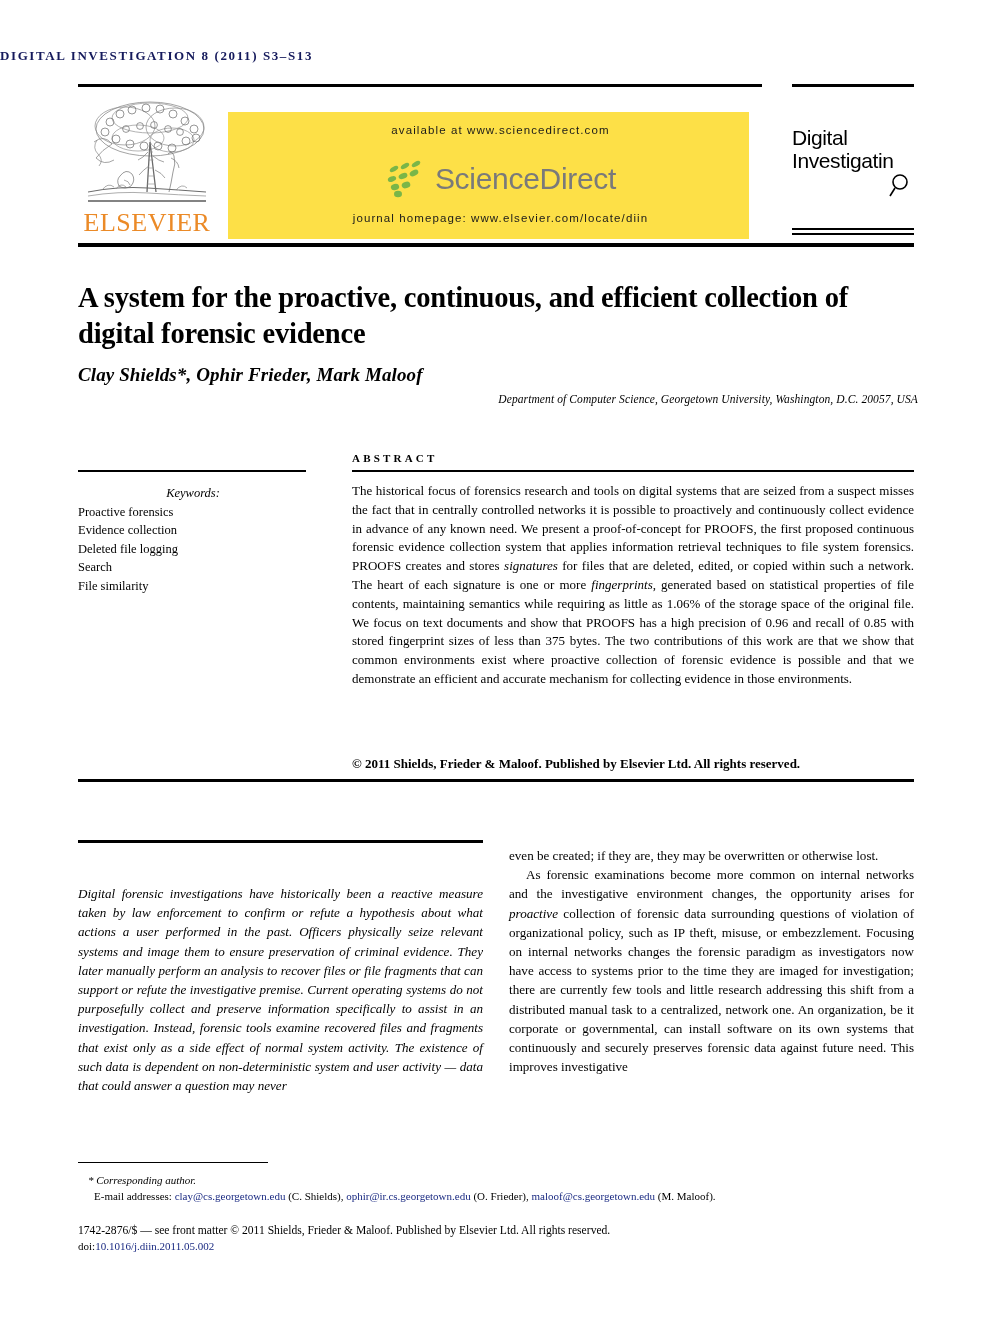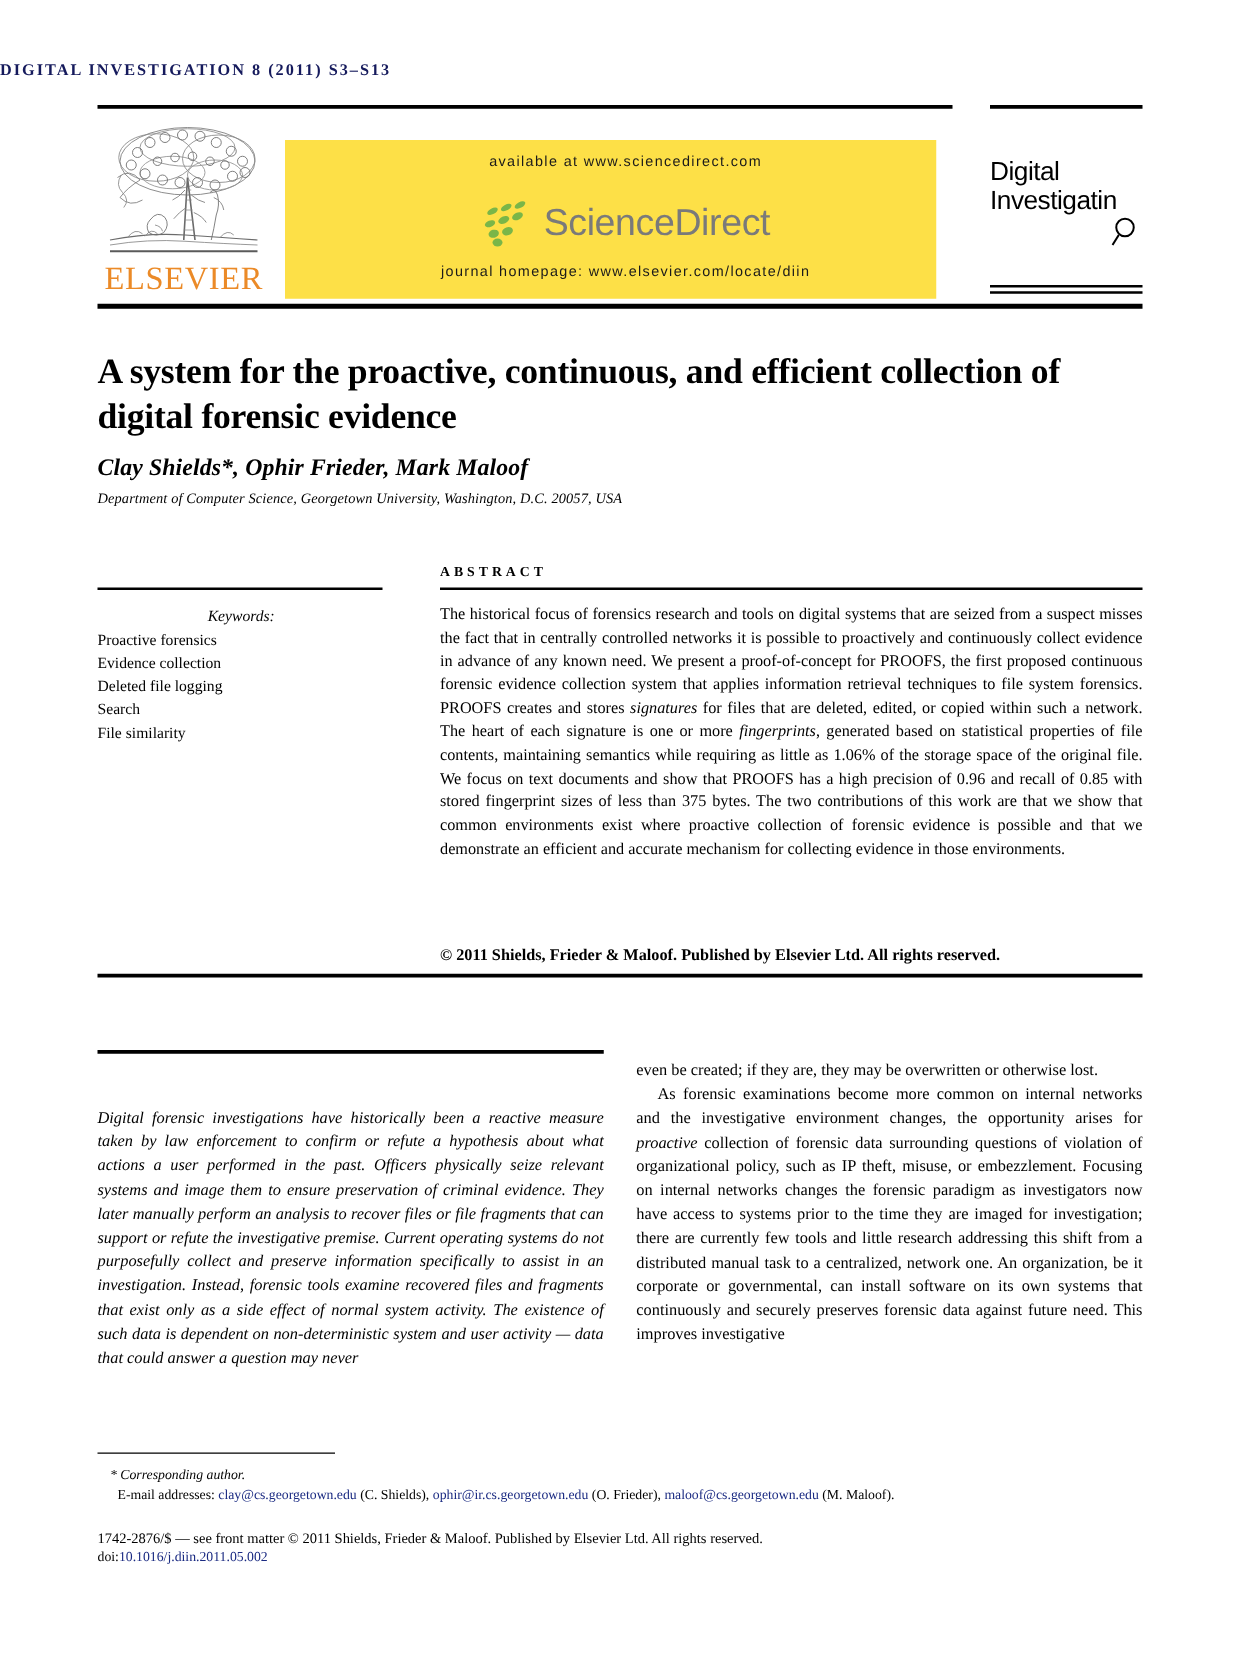--- a/index.html
+++ b/index.html
@@ -179,20 +179,21 @@
     letter-spacing: 0.1px;
   }
   .affiliation {
     position: absolute;
     left: 78px; top: 393px;
     width: 840px;
     font-family: "Liberation Serif", serif;
     font-style: italic;
     font-size: 11.5px;
     letter-spacing: 0.1px;
+    text-align: right;
   }
 
   
   .abs-rule-left {
     position: absolute;
     left: 78px; top: 470px;
     width: 228px; height: 1.5px;
     background: #000;
   }
   .abs-head {

